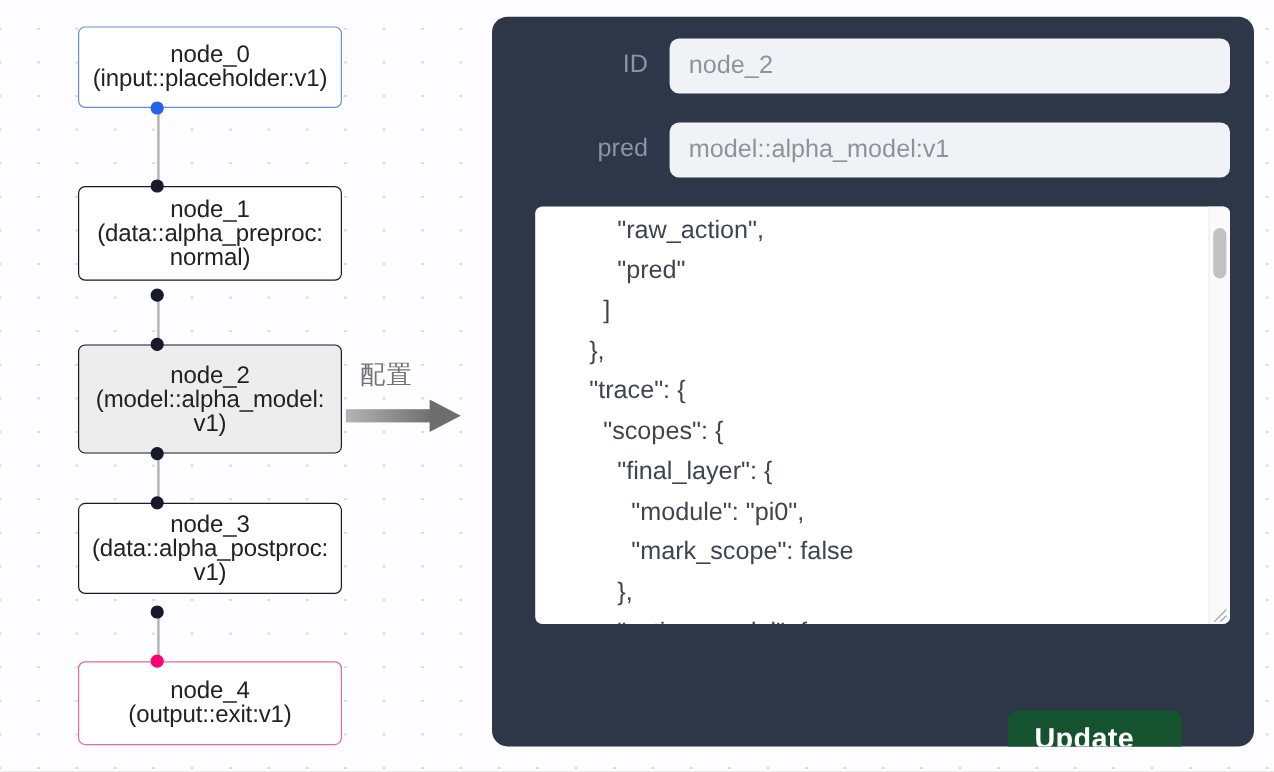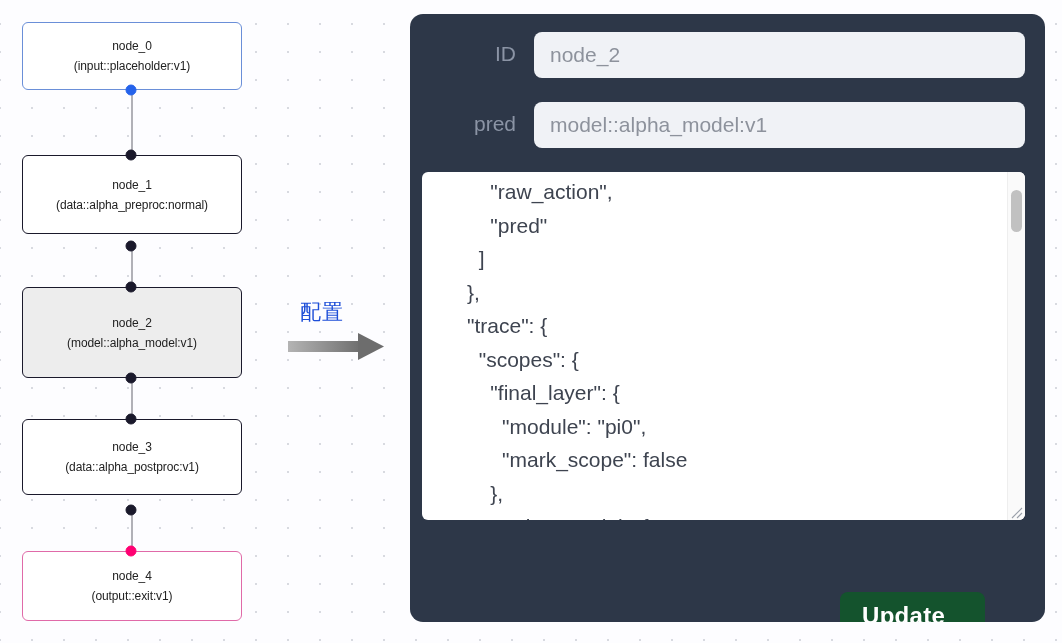--- a/index.html
+++ b/index.html
@@ -35,24 +35,25 @@
     position: absolute;
     box-sizing: border-box;
     border-radius: 6px;
     background: #ffffff;
     border: 1.6px solid #1a192b;
     display: flex;
     align-items: center;
     justify-content: flex-start;
     text-align: center;
     color: #222222;
-    font-size: 12px;
+    font-size: 20px;
     line-height: 20px;
     padding: 4px 10px;
     letter-spacing: -0.1px;
+    margin-left: 43px;
   }
   .node .lbl { display: block; width: 100%; word-break: break-word; }
   .node.is-input  { border-color: #6a8fd8; }
   .node.is-output { border-color: #e06aa8; }
   .node.is-selected { background: #ededed; border-color: #1a192b; }
 
   
   .edge {
     position: absolute;
     width: 2px;
@@ -77,37 +78,37 @@
     left: 288px;
     top: 298px;
     width: 110px;
     height: 70px;
   }
   #annot .cap {
     position: absolute;
     left: 12px;
     top: 0;
     font-size: 21px;
-    color: #1d4ed8;
+    color: #737373;
     font-family: "DejaVu Sans", sans-serif;
     letter-spacing: 1px;
   }
   #annot .arrow-wrap { position: absolute; left: 0; top: 34px; }
 
   
   #panel {
     position: absolute;
     left: 410px;
     top: 14px;
     width: 635px;
     height: 608px;
     background: #2d3748;
     border-radius: 13px;
     box-sizing: border-box;
-    padding: 18px 20px 0 12px;
+    padding: 18px 20px 0 36px;
     overflow: hidden;
   }
   .field-row {
     display: flex;
     align-items: flex-start;
     margin-bottom: 24px;
   }
   .field-label {
     width: 112px;
     flex: 0 0 112px;

